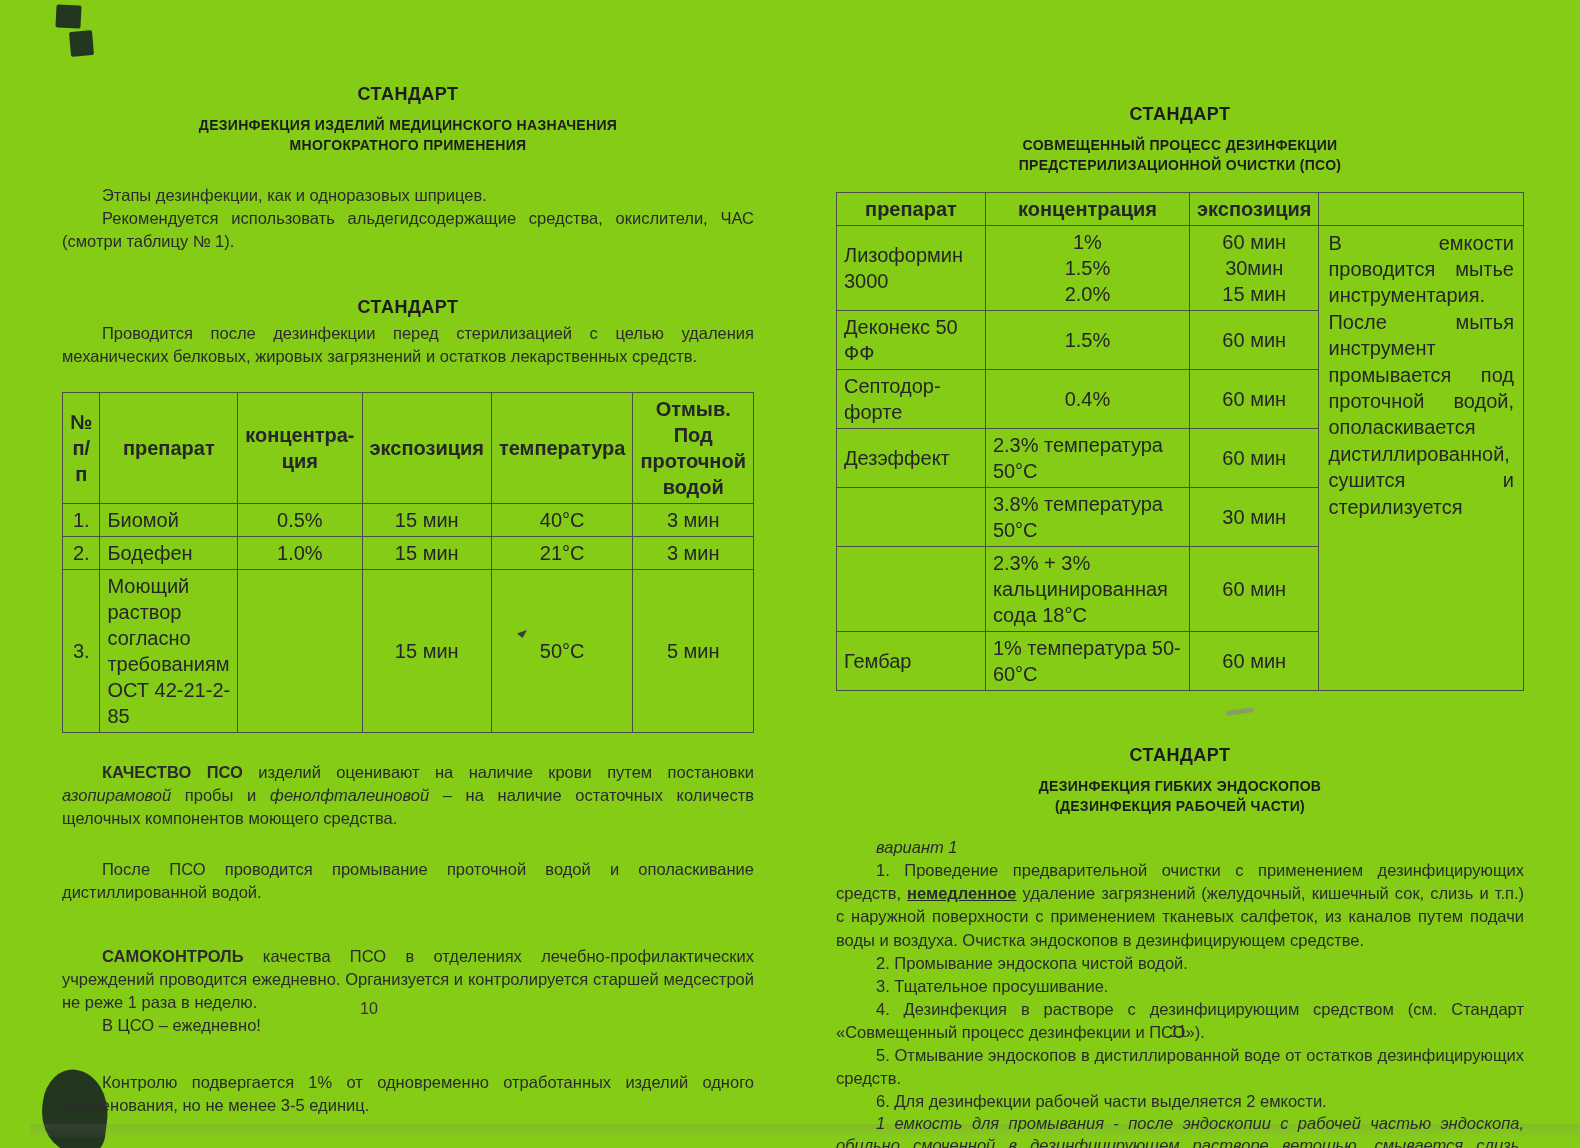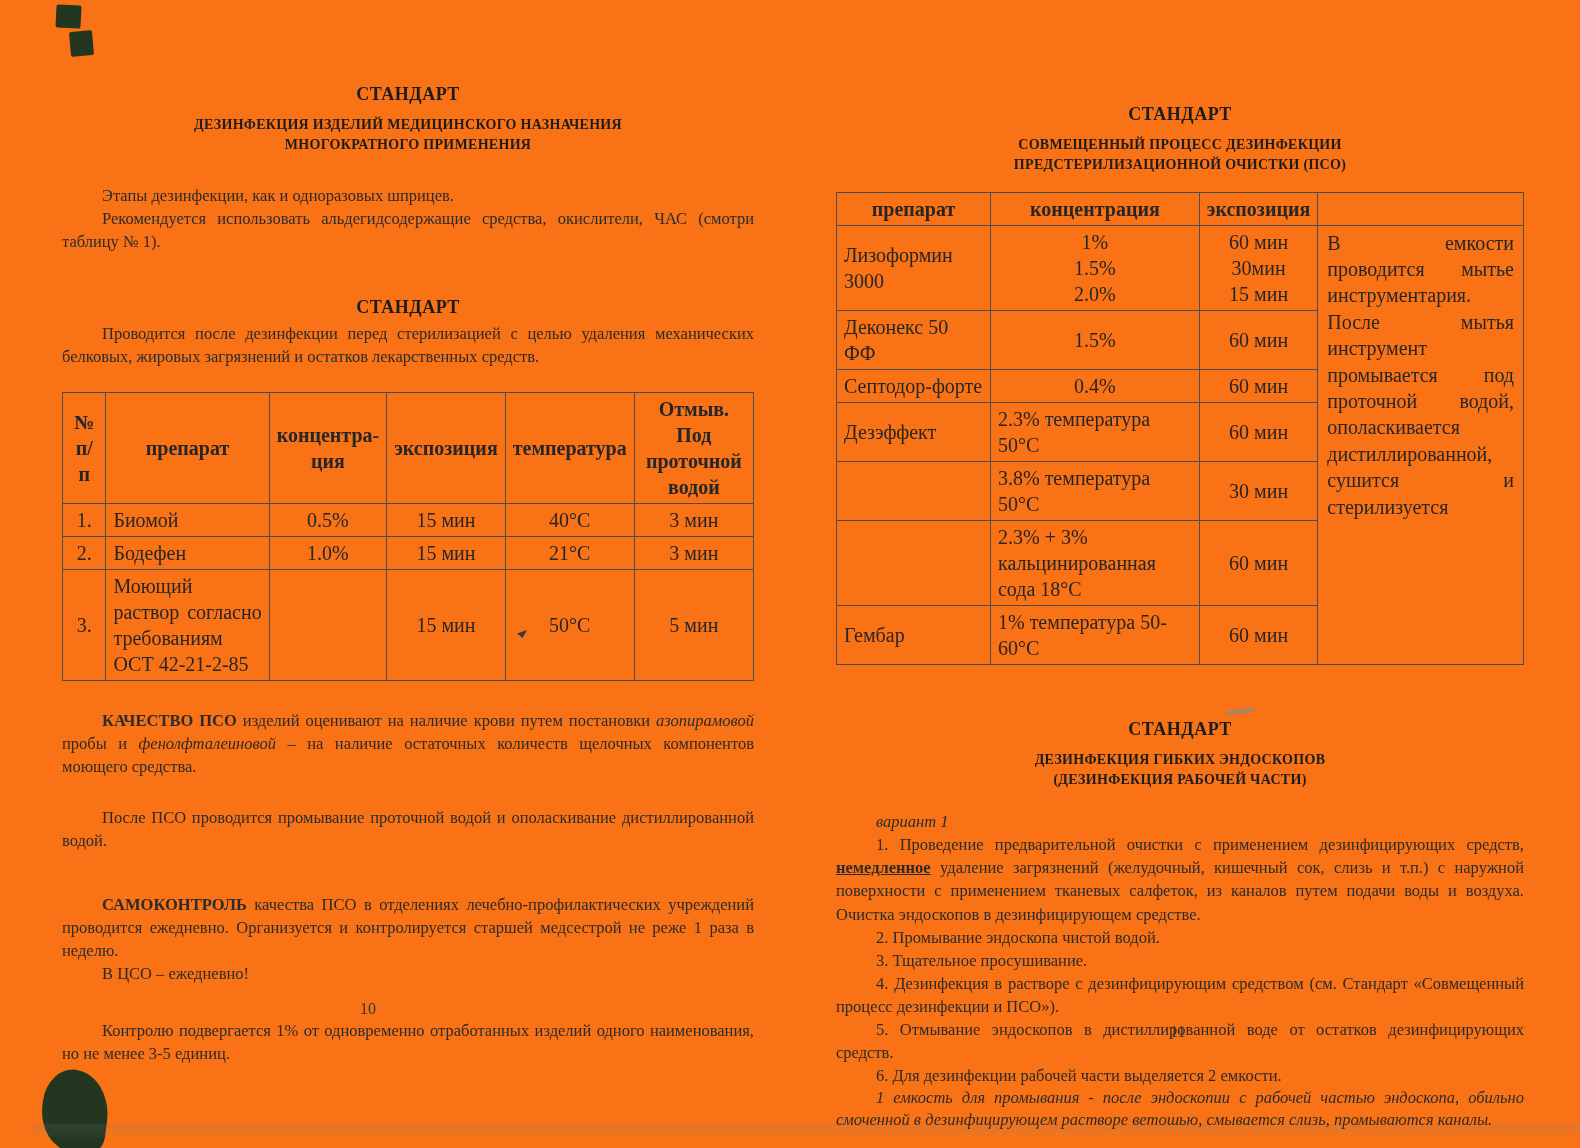--- a/index.html
+++ b/index.html
@@ -1,19 +1,19 @@
 <!DOCTYPE html>
 <html lang="ru"><head>
 <meta charset="utf-8">
 <style>
   html,body { margin:0; padding:0; background:#ffffff; }
   .sheet {
     position:relative; width:1580px; height:1148px; overflow:hidden;
-    background:#f97316;
-    font-family:Liberation Serif, serif;
+    background:#84cc16;
+    font-family:Liberation Sans, sans-serif;
     color:#2b2b2b;
   }
   .page { position:absolute; }
   .page-left  { left:62px;  top:84px;  width:692px; }
   .page-right { left:836px; top:104px; width:688px; }
 
   .sec-label {
     margin:0; text-align:center; font-size:18px; font-weight:bold;
     letter-spacing:0.5px; color:#1c1c1c;
   }

